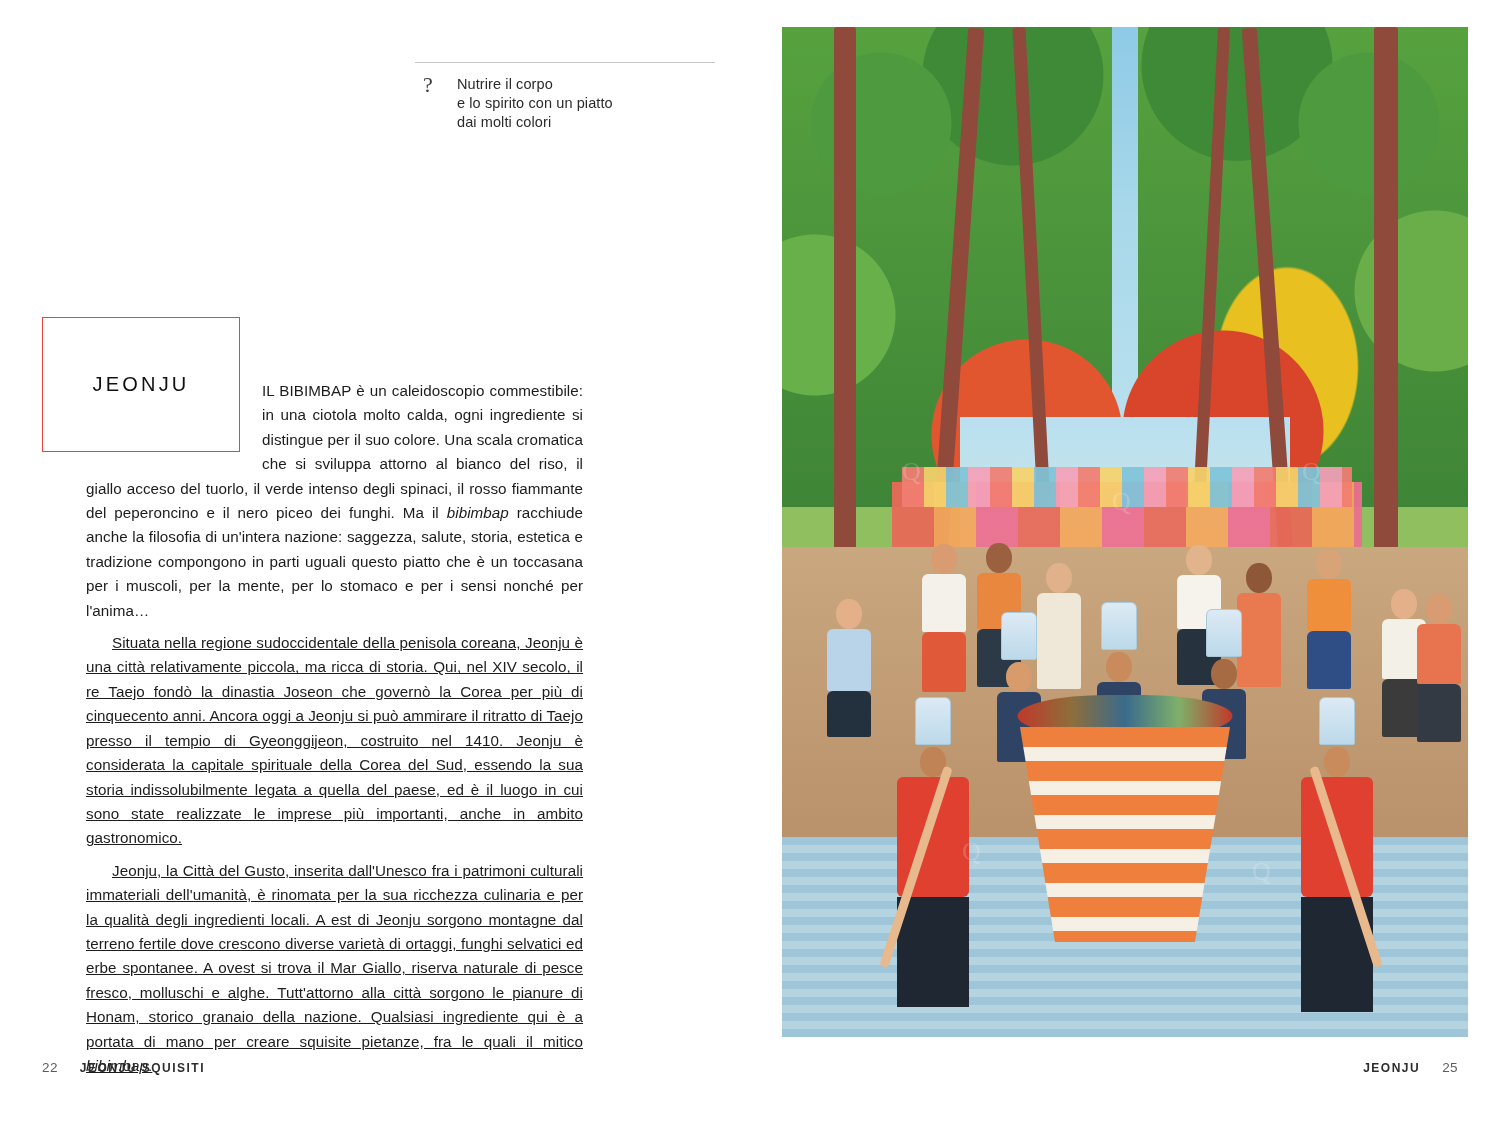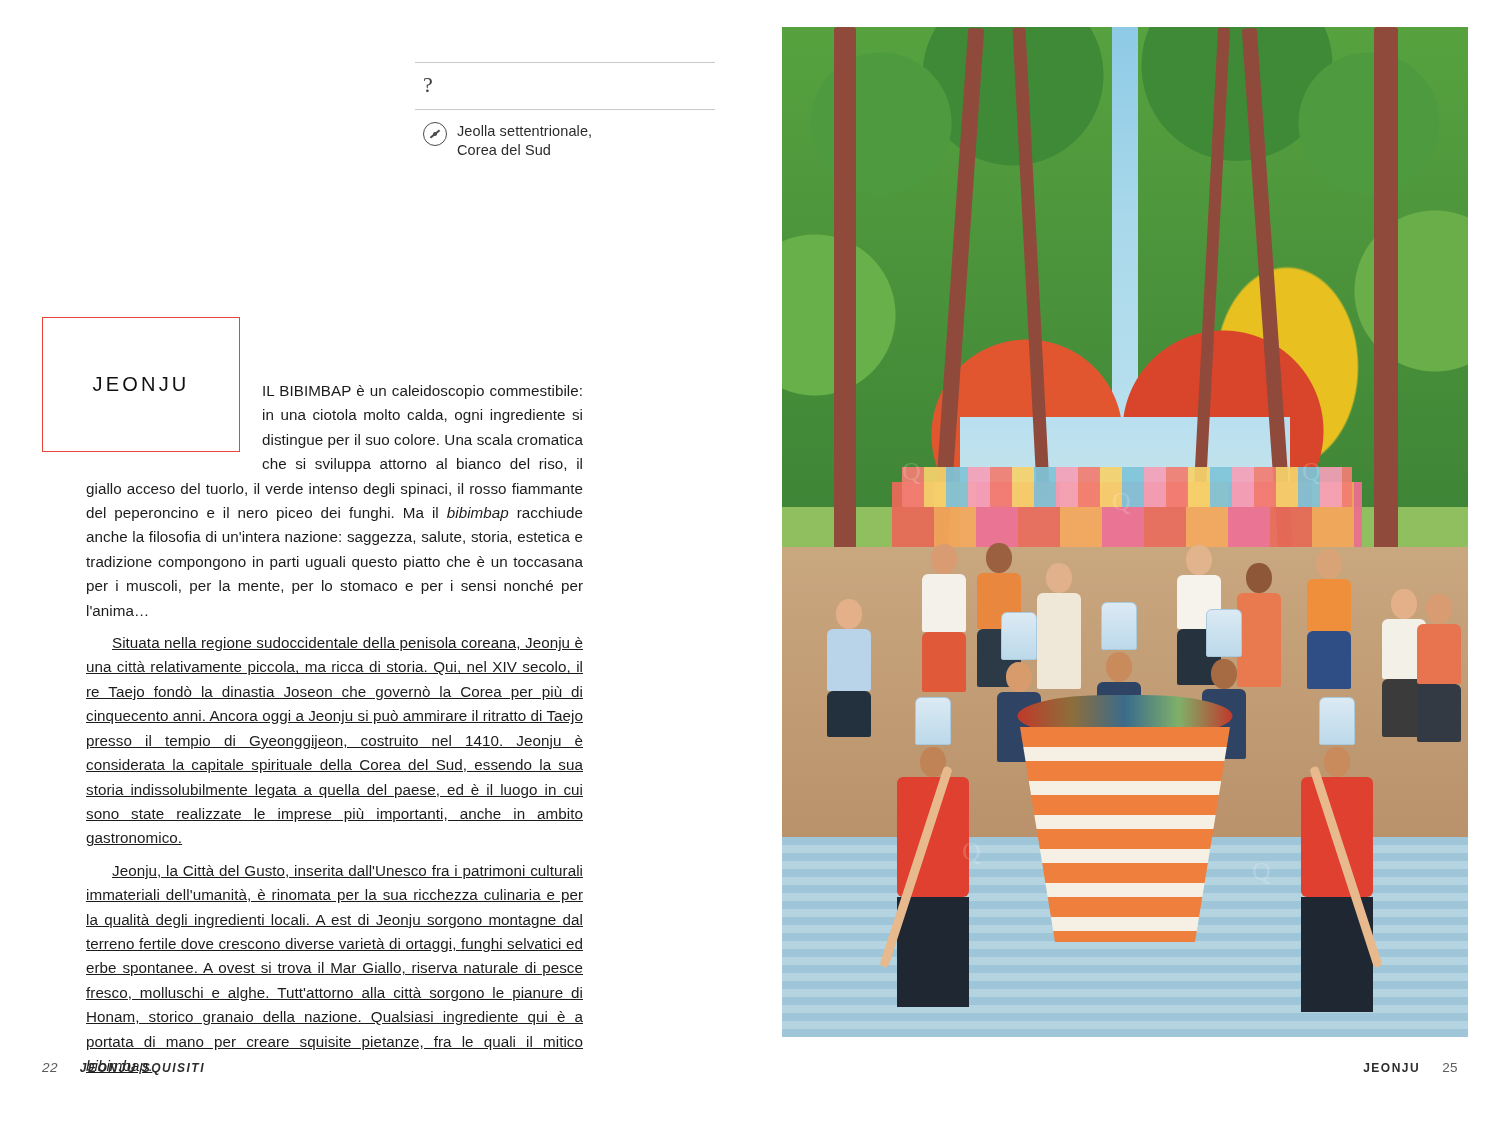--- a/index.html
+++ b/index.html
@@ -126,21 +126,20 @@
   }
   em { font-style: italic; }
 
   .footer-left {
     position: absolute;
     left: 42px;
     bottom: 48px;
     display: flex;
     align-items: baseline;
     gap: 22px;
-    font-style: italic;
   }
   .folio {
     font-size: 13.5px;
     color: #5d5d5d;
     letter-spacing: 0.4px;
   }
   .running-head {
     font-size: 12px;
     letter-spacing: 1.5px;
     color: #2d2d2d;
@@ -289,29 +288,25 @@
 <body>
 
 <div class="page-left">
 
   <div class="meta-block">
 
     <div class="meta-row">
       <div class="meta-icon">
         <span class="q-mark">?</span>
       </div>
-    </div>
-
-    <div class="meta-row">
-      <div class="meta-icon">
-        <span class="compass"></span>
-      </div>
-      <div class="meta-text">Jeolla settentrionale,
-Corea del Sud</div>
-    </div>
+      <div class="meta-text">Nutrire il corpo
+e lo spirito con un piatto
+dai molti colori</div>
+    </div>
+
 
   </div>
 
   <div class="chapter-box">
     <span class="chapter-title">JEONJU</span>
   </div>
 
   <div class="body-text">
     <div class="para-wrap-box"></div>
     <p>IL BIBIMBAP è un caleidoscopio commestibile: in una ciotola molto calda, ogni ingrediente si distingue per il suo colore. Una scala cromatica che si sviluppa attorno al bianco del riso, il giallo acceso del tuorlo, il verde intenso degli spinaci, il rosso fiammante del peperoncino e il nero piceo dei funghi. Ma il <em>bibimbap</em> racchiude anche la filosofia di un'intera nazione: saggezza, salute, storia, estetica e tradizione compongono in parti uguali questo piatto che è un toccasana per i muscoli, per la mente, per lo stomaco e per i sensi nonché per l'anima…</p>

